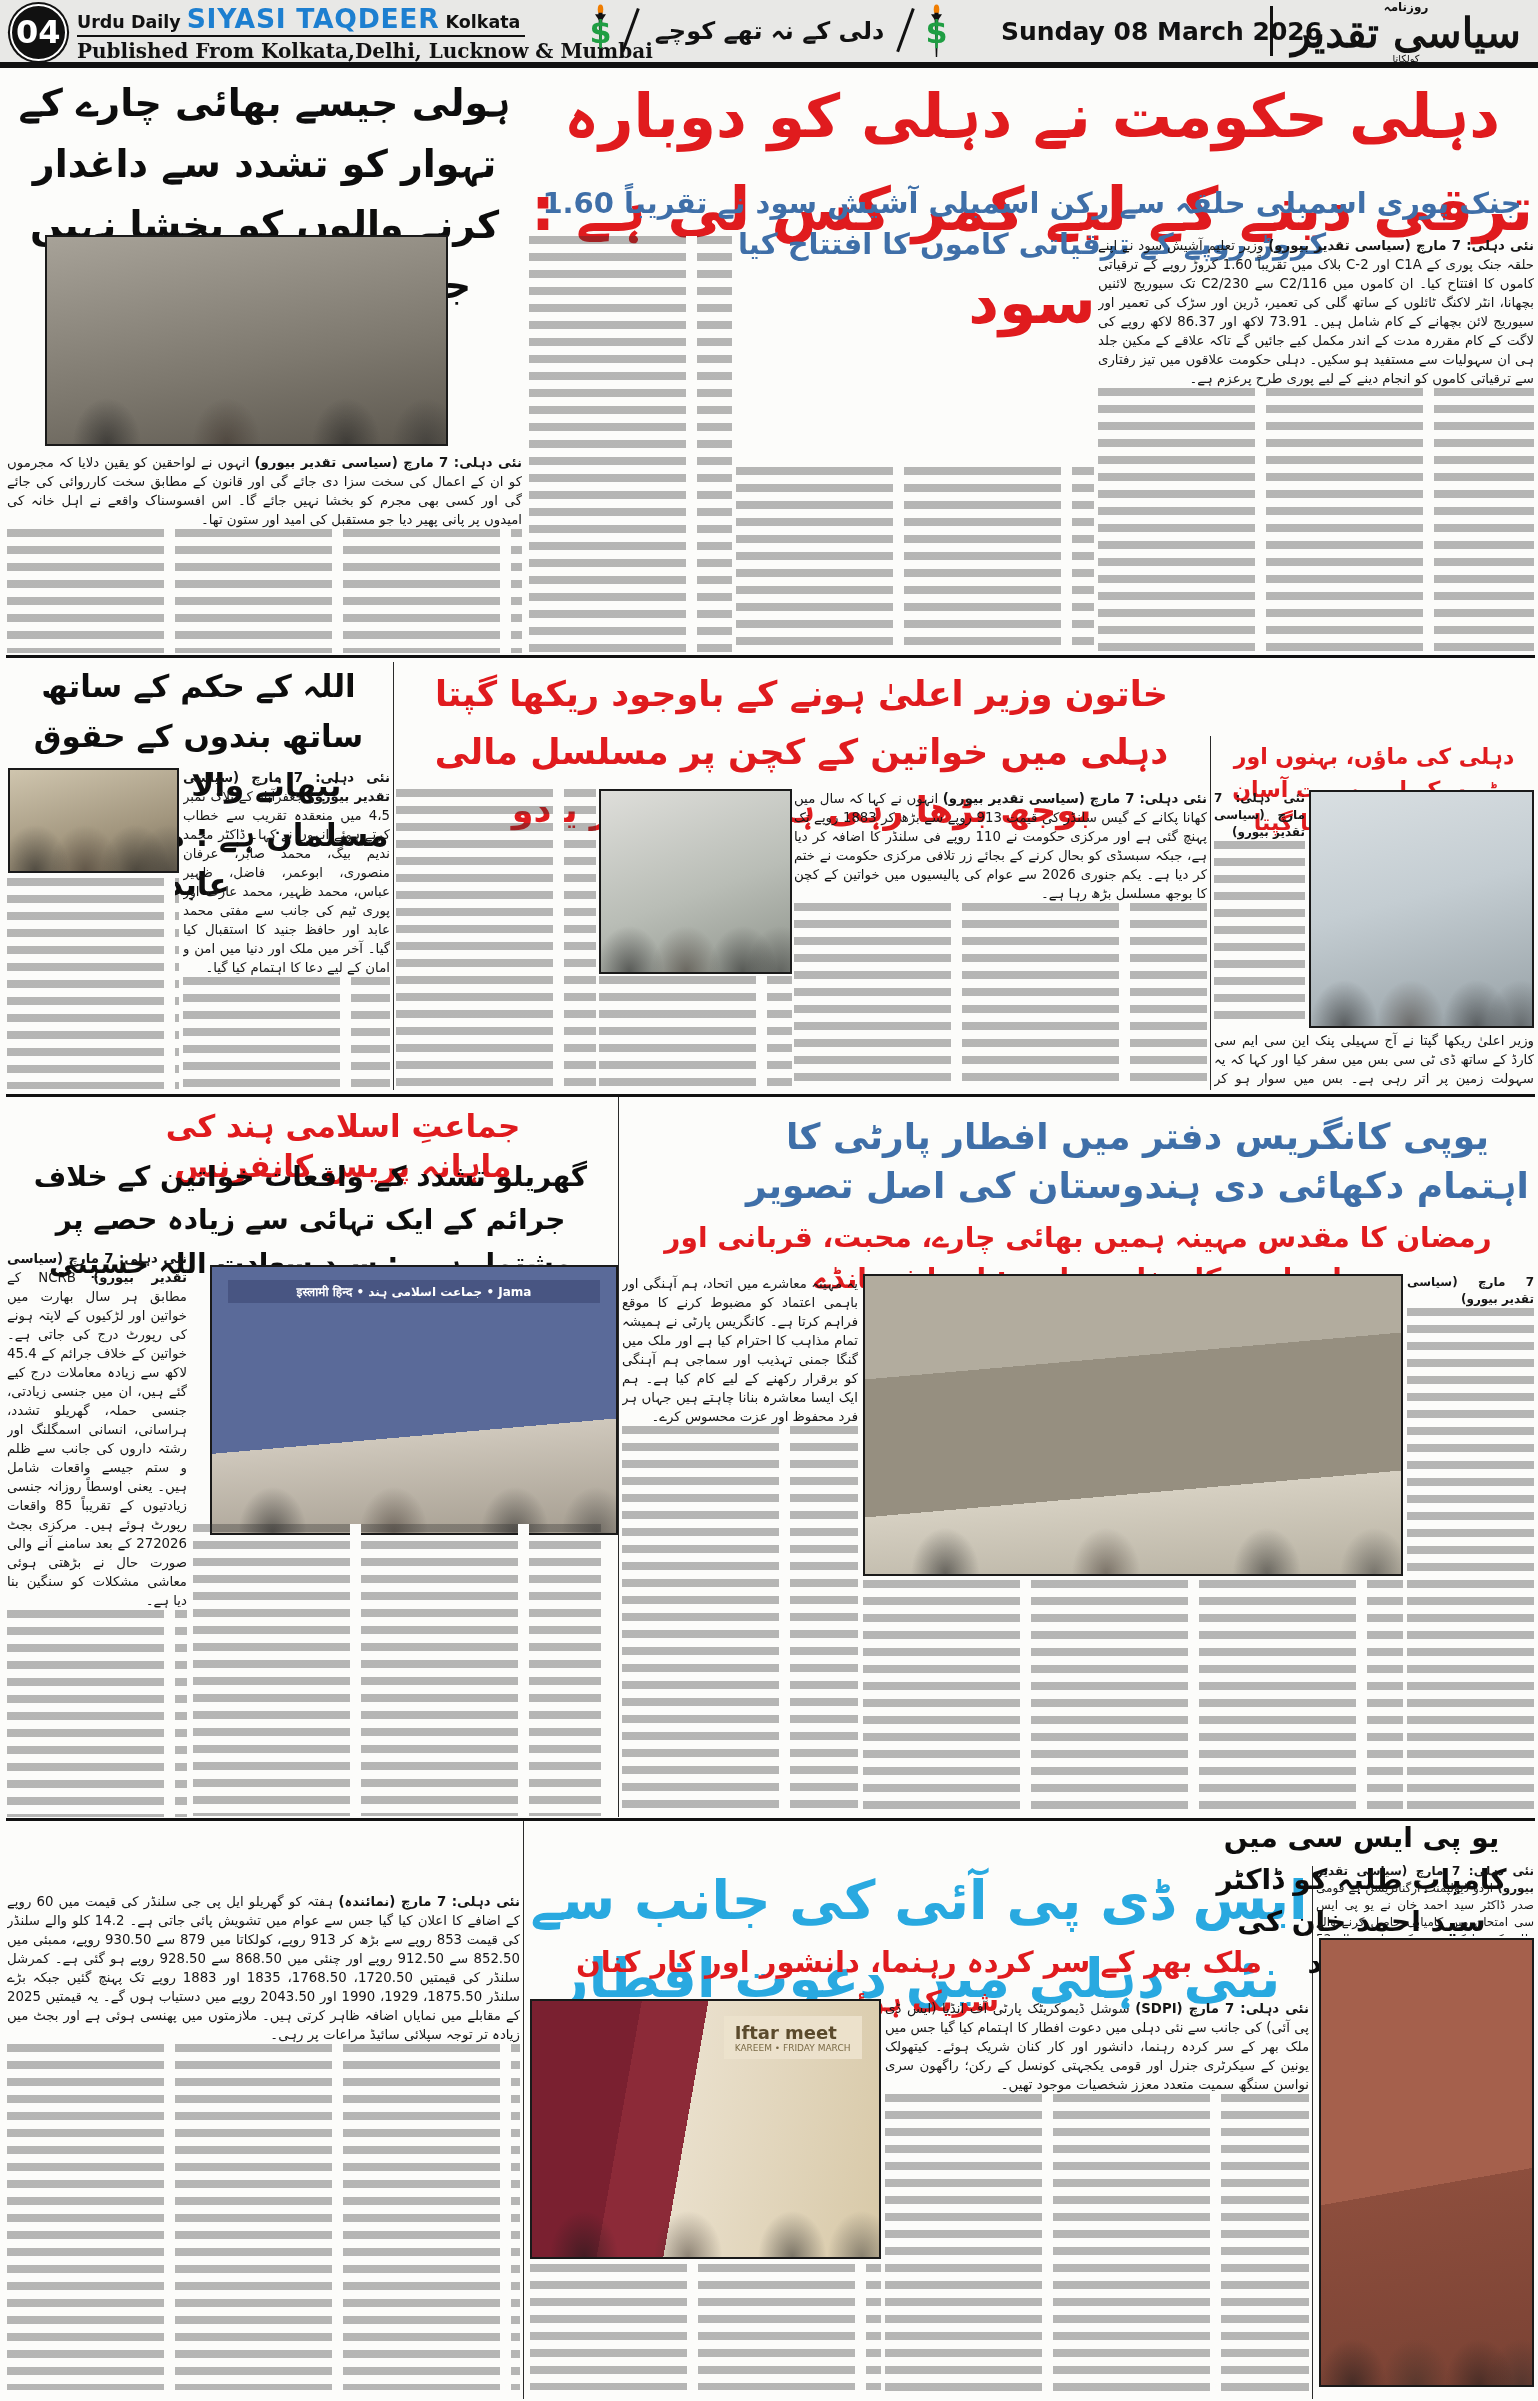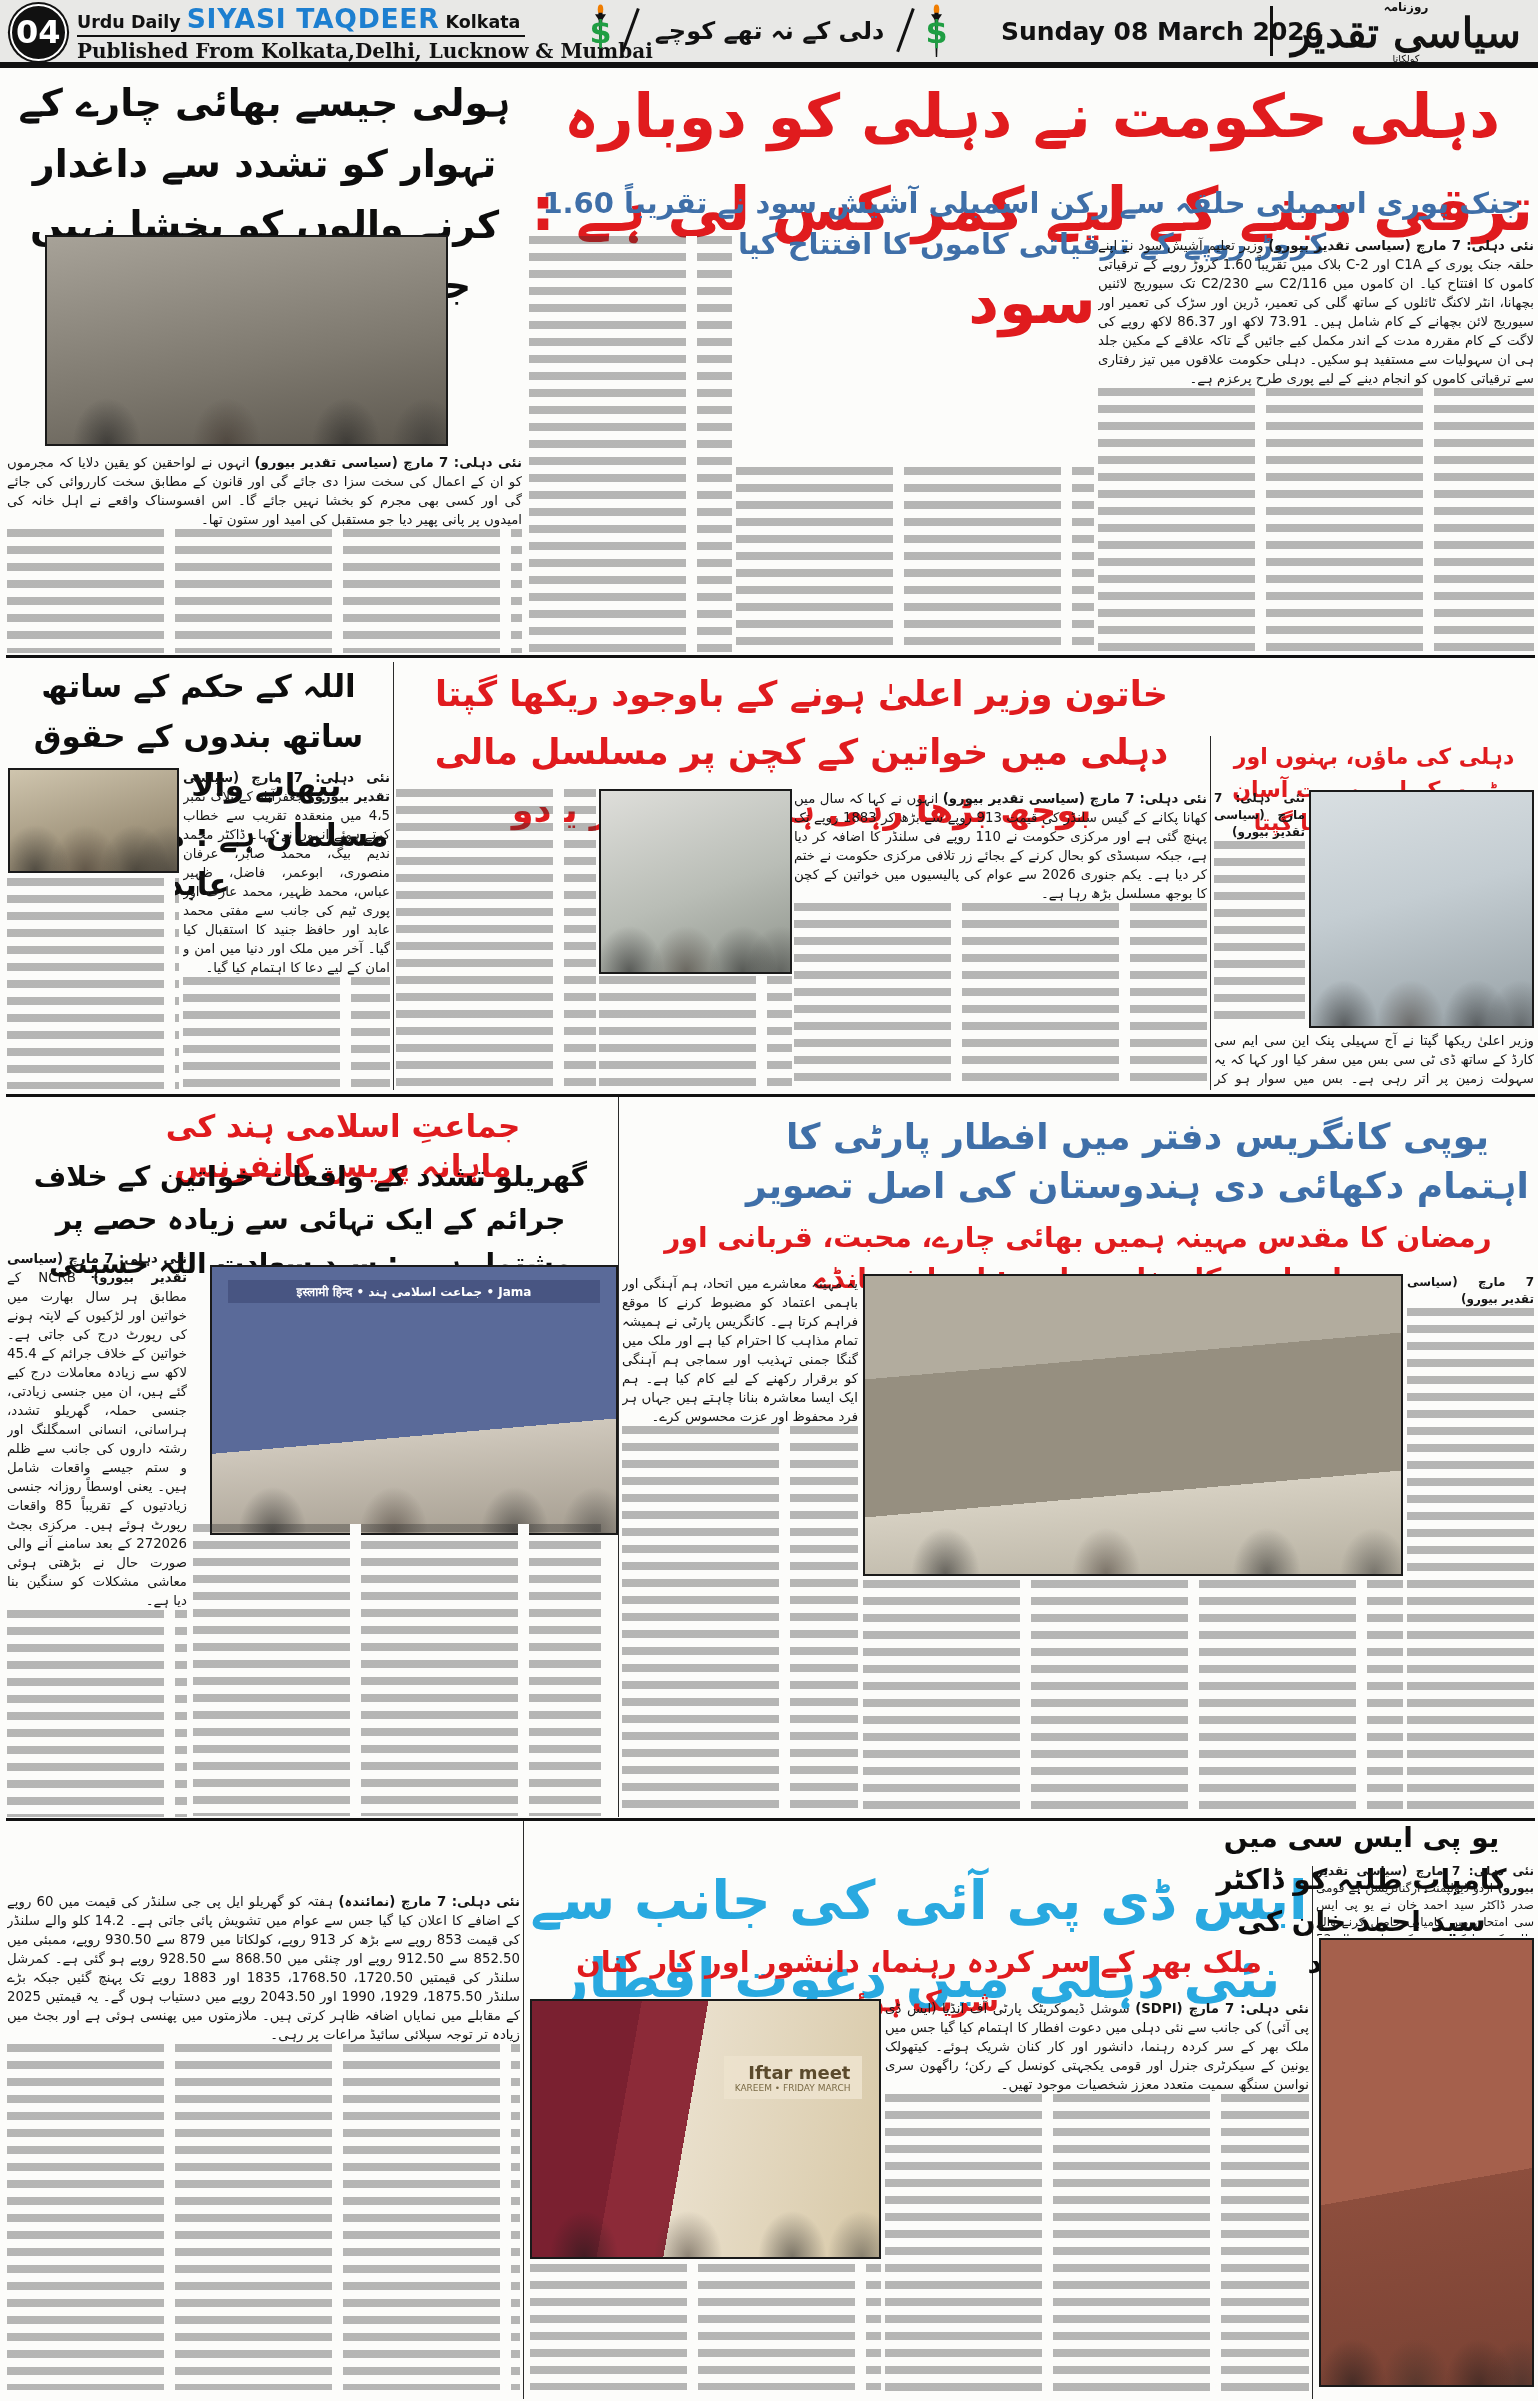--- a/index.html
+++ b/index.html
@@ -39,21 +39,21 @@
   
   .photo{border:2.1px solid #1a1a1a;box-sizing:border-box;position:absolute;overflow:hidden;background:linear-gradient(165deg,#b5ad9e,#8d8578 55%,#6e6659);}
   .photo::after{content:"";position:absolute;left:0;right:0;bottom:0;height:48%;
     background:radial-gradient(ellipse 49px 66px at 15% 100%, rgba(25,25,25,.55), transparent 70%),
                radial-gradient(ellipse 49px 66px at 45% 100%, rgba(55,45,38,.5), transparent 70%),
                radial-gradient(ellipse 49px 66px at 75% 100%, rgba(25,25,25,.5), transparent 70%),
                radial-gradient(ellipse 49px 66px at 95% 100%, rgba(40,40,40,.45), transparent 70%);}
   .plabel{position:absolute;left:4%;right:4%;top:5%;background:rgba(250,248,238,.92);color:#b03a10;
           font-size:12px;font-weight:bold;text-align:center;padding:3.5px 5.6px;line-height:1.35;}
   .plabel2{position:absolute;right:5%;top:6%;background:rgba(236,226,204,.95);color:#5b4a2c;
-          font-size:18px;font-weight:bold;text-align:right;padding:5.6px 11.2px;margin-top:40px;}
+          font-size:18px;font-weight:bold;text-align:left;padding:5.6px 11.2px;}
   .psub{display:block;font-size:9px;font-weight:normal;color:#7a6a45;}
   .vline{position:absolute;width:1.4px;background:#2a2a2a;}
   .hline{position:absolute;height:2.8px;background:#111;}
 </style>
 </head>
 <body>
 
 <div class="page">
 
   <header class="abs hdr">

